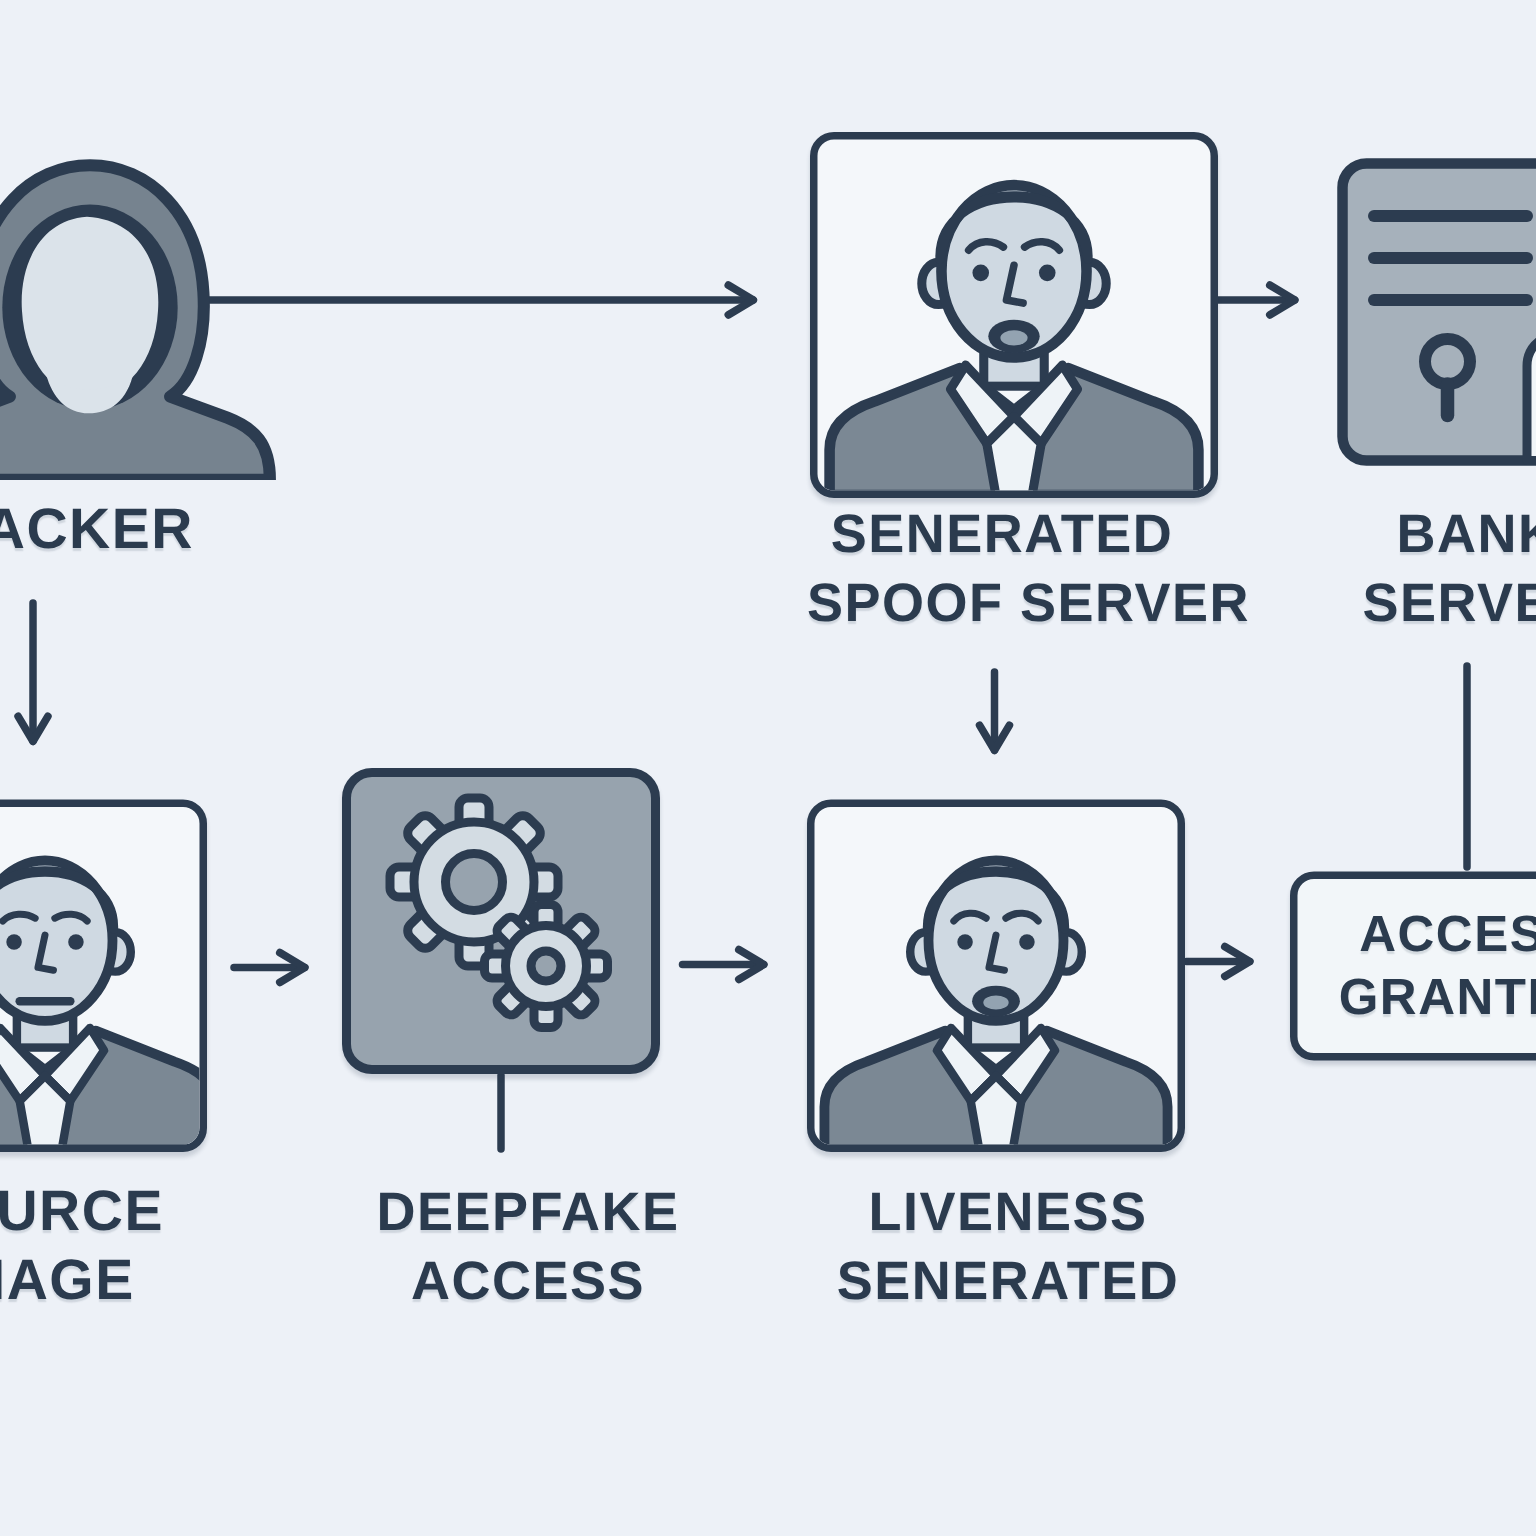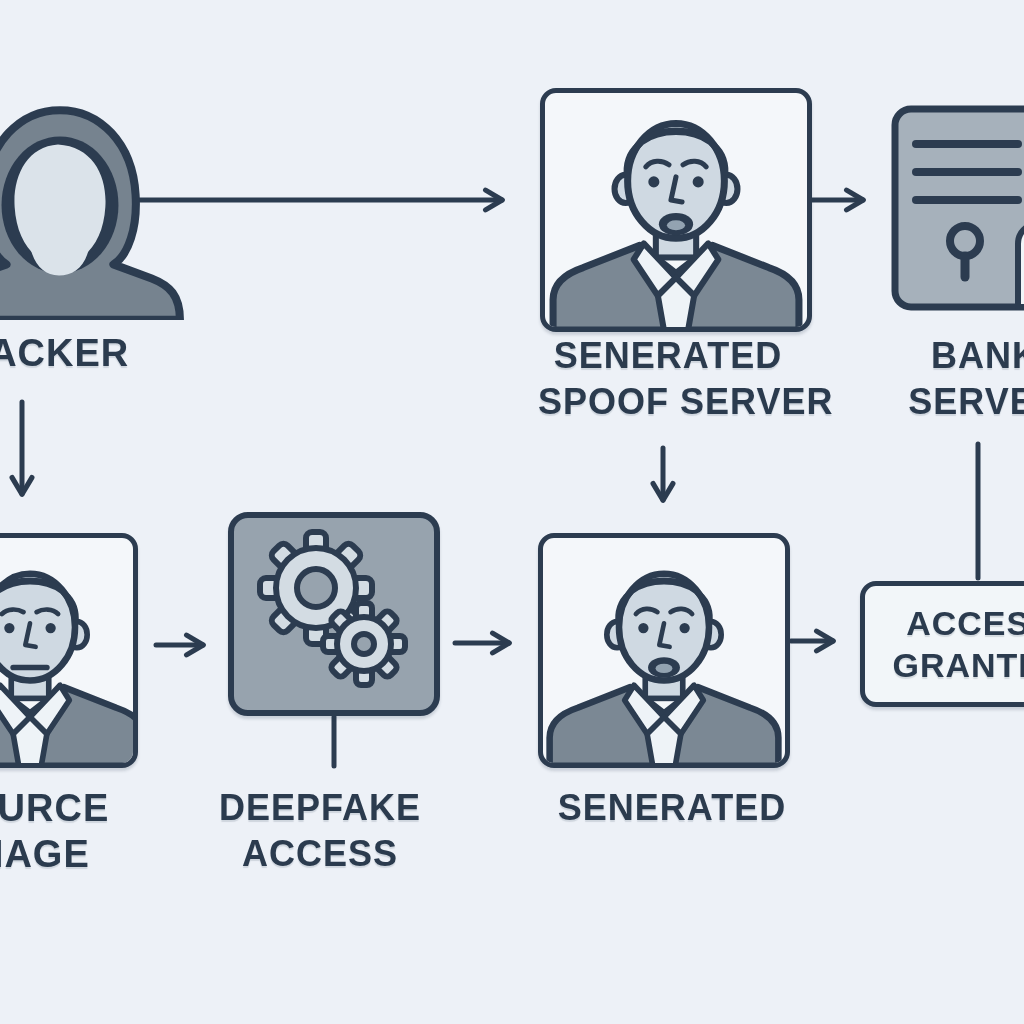--- a/index.html
+++ b/index.html
@@ -194,22 +194,23 @@
   <div class="label" style="left:860px;top:333px;width:250px;">
     <span class="ln">BANK</span>
     <span class="ln">SERVER</span>
   </div>
 
   <div class="label" style="left:-100px;top:785px;width:250px;font-size:38px;">
     <span class="ln">SOURCE</span>
     <span class="ln">IMAGE</span>
   </div>
 
-  <div class="label" style="left:195px;top:785px;width:250px;">
+  <div class="label" style="left:227px;top:785px;width:250px;">
     <span class="ln">DEEPFAKE</span>
     <span class="ln">ACCESS</span>
   </div>
 
   <div class="label" style="left:547px;top:785px;width:250px;">
+    <span class="ln">LIVENESS</span>
     <span class="ln">SENERATED</span>
   </div>
 
 </div>
 
 </body></html>

